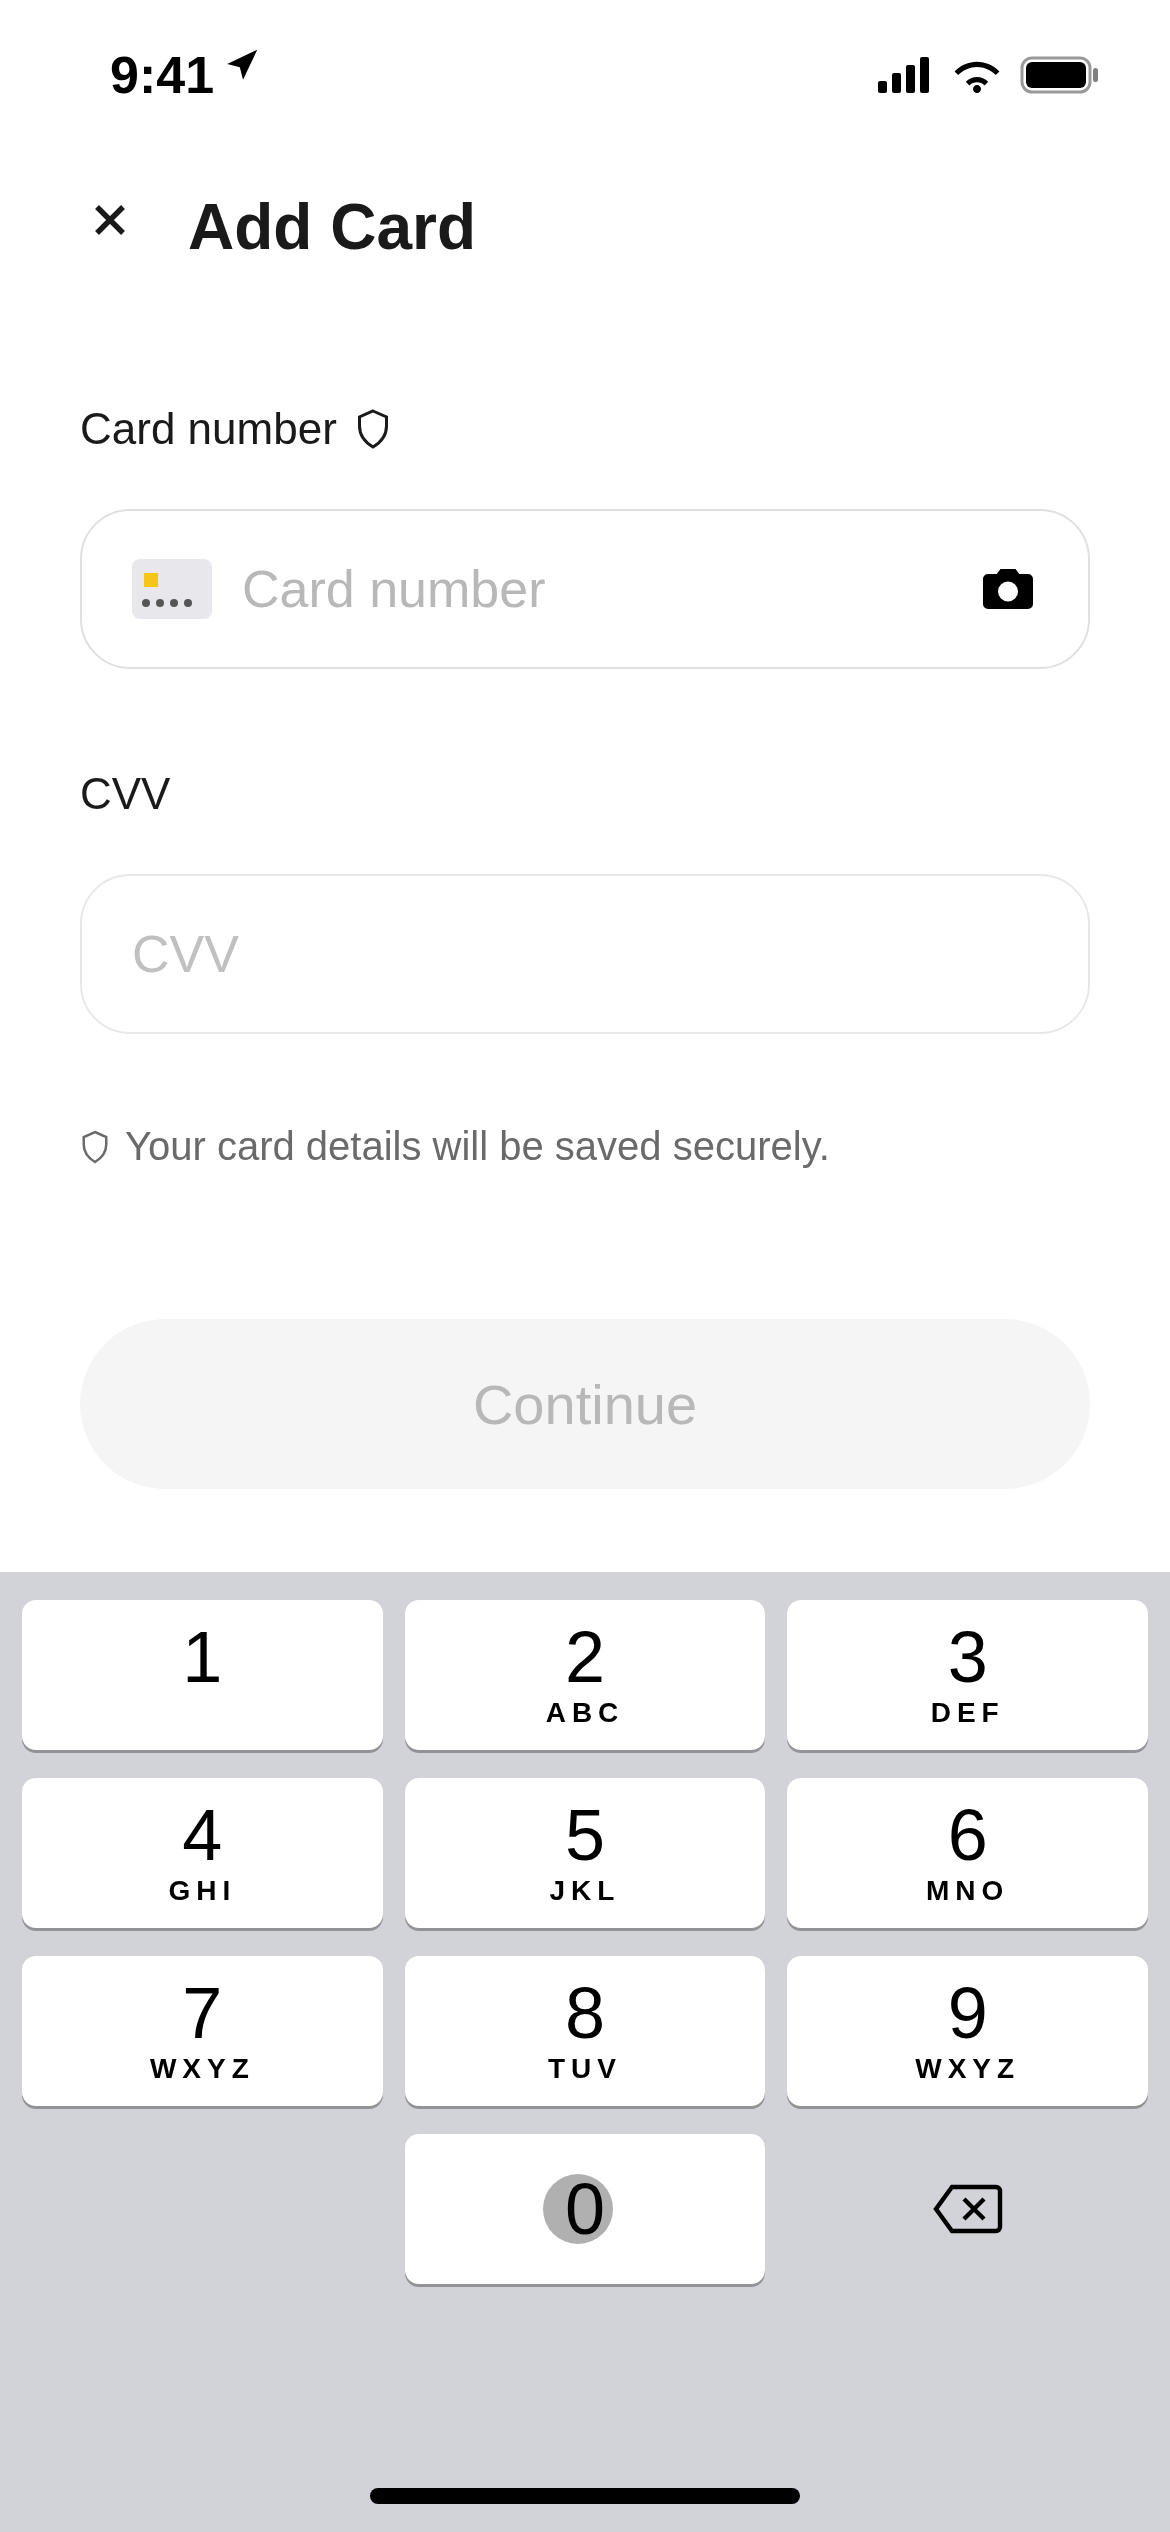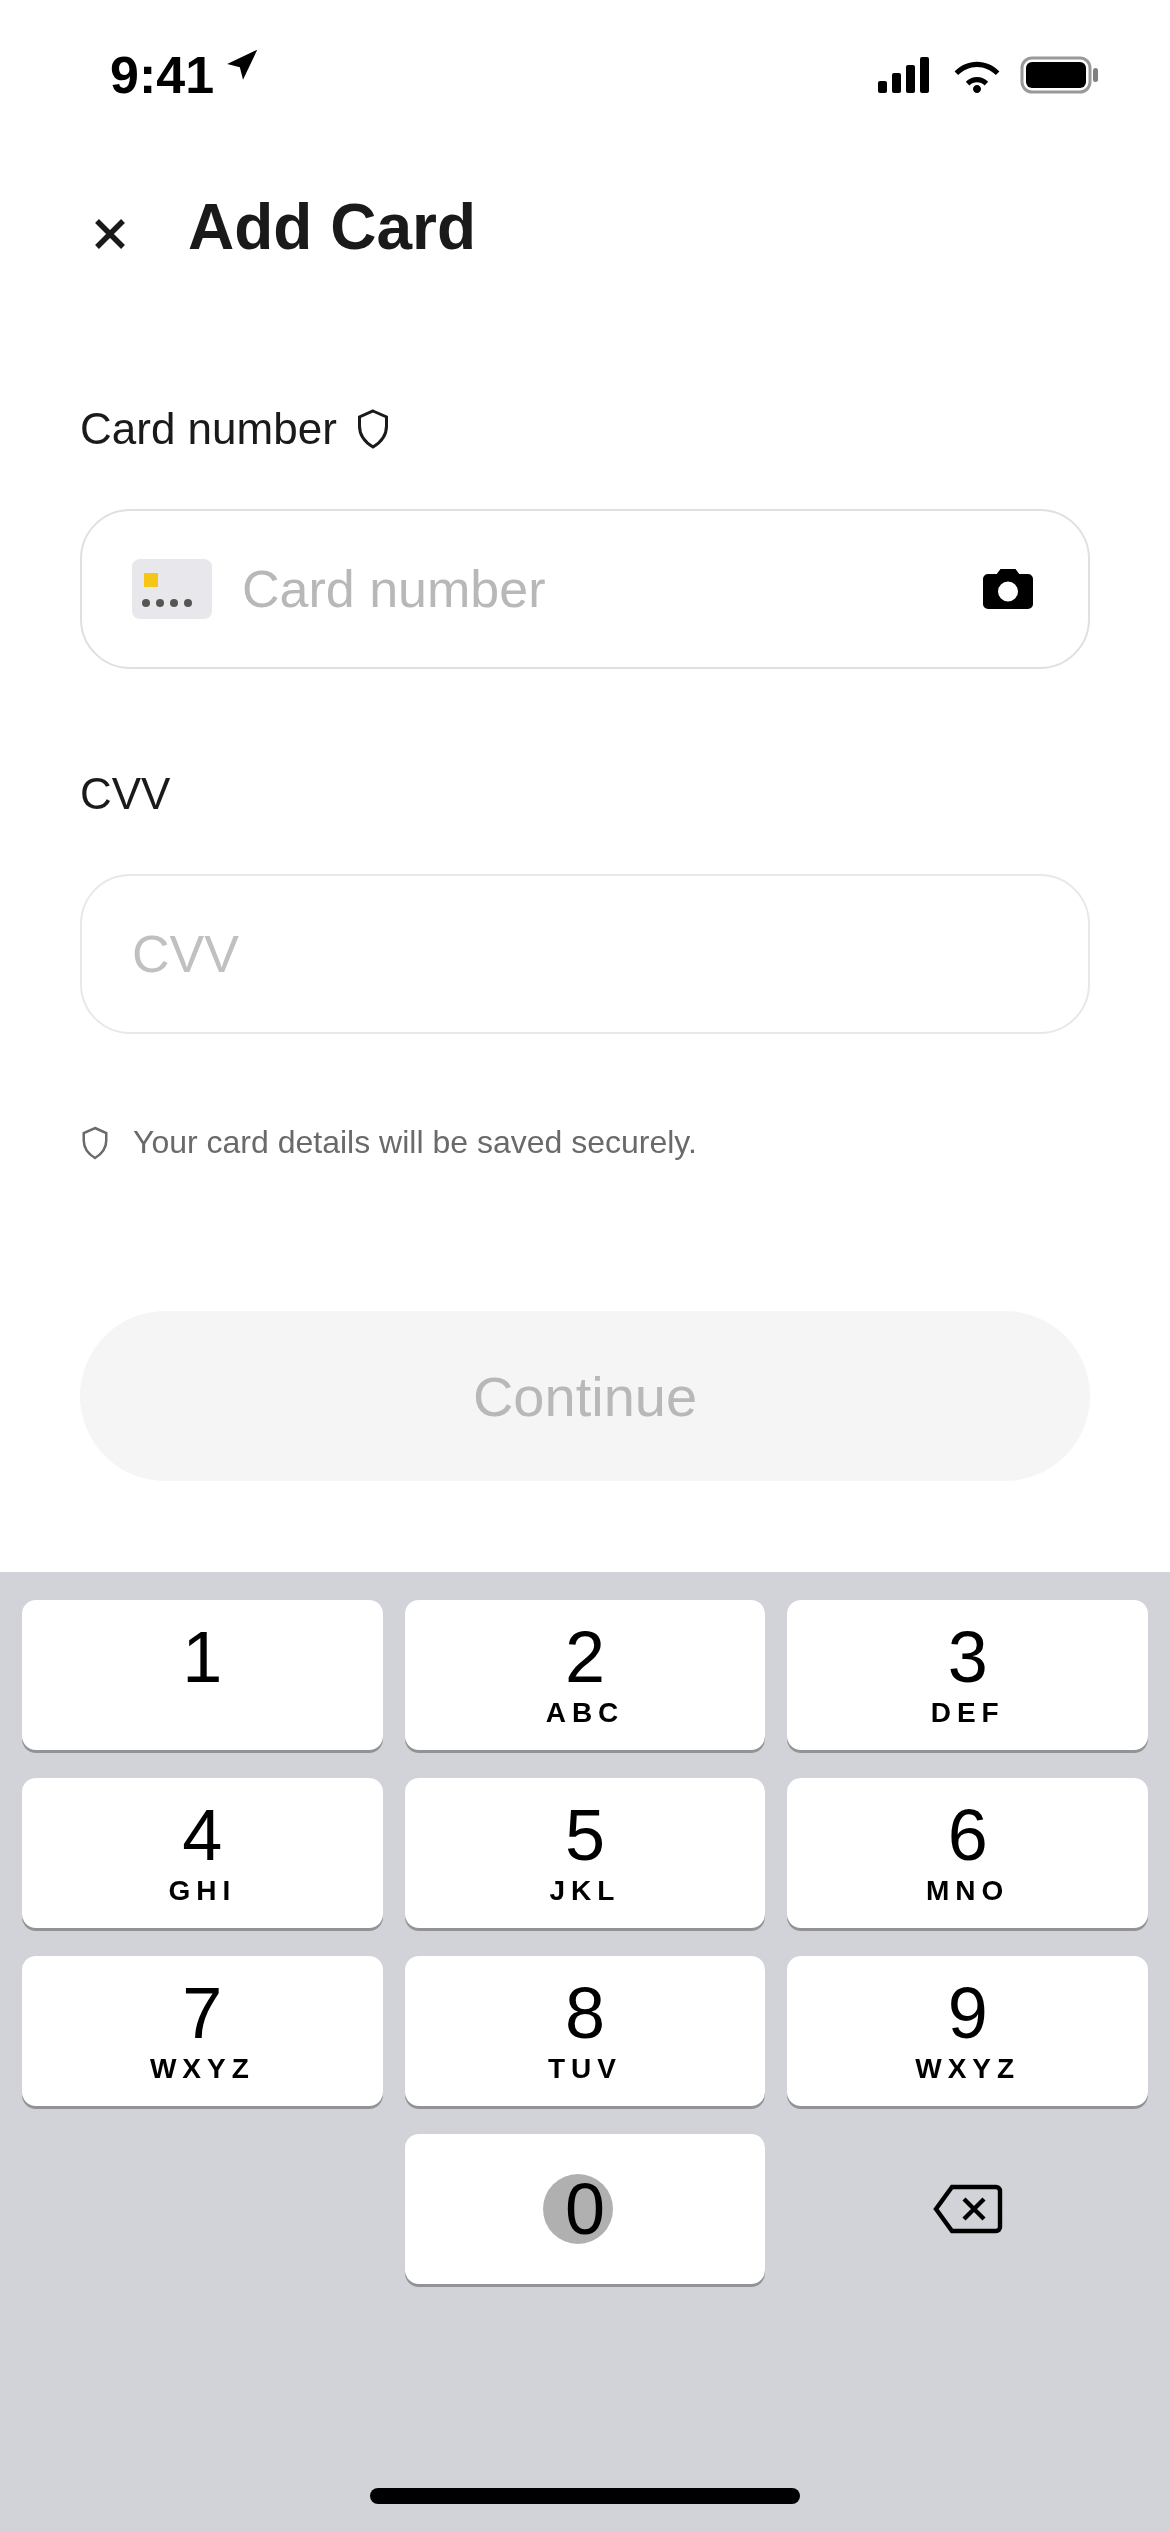--- a/index.html
+++ b/index.html
@@ -2,21 +2,21 @@
 <html><head>
   <meta charset="utf-8">
   <style>
     * { margin: 0; padding: 0; box-sizing: border-box; }
     html, body { width: 1170px; height: 2532px; overflow: hidden; font-family: -apple-system, BlinkMacSystemFont, 'Segoe UI', Helvetica, Arial, sans-serif; background: #fff; }
     
     .status-bar { display: flex; justify-content: space-between; align-items: center; padding: 40px 70px 20px 110px; height: 130px; }
     .status-time { font-size: 52px; font-weight: 600; display: flex; gap: 10px; }
     .status-icons { display: flex; align-items: center; gap: 18px; }
     
-    .header { display: flex; align-items: flex-end; padding: 60px 80px 40px 80px; gap: 48px; }
+    .header { display: flex; align-items: flex-start; padding: 60px 80px 40px 80px; gap: 48px; }
     .close-btn { width: 60px; height: 60px; display: flex; align-items: center; justify-content: center; cursor: pointer; }
     .page-title { font-size: 64px; font-weight: 700; color: #1a1a1a; }
     
     .content { padding: 0 80px; margin-top: 28px; }
     
     .field-group { margin-top: 100px; }
     .field-label { font-size: 44px; font-weight: 400; color: #1a1a1a; display: flex; align-items: center; gap: 18px; }
     
     .input-wrap { margin-top: 55px; border: 2px solid #e0e0e0; border-radius: 50px; height: 160px; display: flex; align-items: center; padding: 0 50px; gap: 30px; }
     .card-icon-box { width: 80px; height: 60px; background: #e8e8ec; border-radius: 8px; position: relative; }
@@ -25,21 +25,21 @@
     .card-icon-dots span { width: 8px; height: 8px; background: #555; border-radius: 50%; }
     .input-placeholder { font-size: 52px; color: #b8b8b8; flex: 1; }
     .camera-btn { width: 60px; height: 50px; }
     
     .row { display: flex; gap: 50px; margin-top: 100px; }
     .col { flex: 1; }
     .col .field-label { font-size: 44px; }
     .small-input { margin-top: 55px; border: 2px solid #e8e8e8; border-radius: 50px; height: 160px; display: flex; align-items: center; padding: 0 50px; }
     .small-input .input-placeholder { font-size: 52px; color: #c0c0c0; }
     
-    .secure-note { margin-top: 90px; display: flex; align-items: center; gap: 23px; color: #6a6a6a; font-size: 32px; }
+    .secure-note { margin-top: 90px; display: flex; align-items: center; gap: 15px; color: #6a6a6a; font-size: 40px; }
     
     .disclaimer { margin-top: 85px; font-size: 41px; line-height: 1.45; color: #5a5a5a; }
     .disclaimer a { color: #1e88e5; text-decoration: none; }
     
     .continue-btn { margin-top: 150px; width: 100%; height: 170px; background: #f5f5f5; border: none; border-radius: 85px; font-size: 56px; color: #b8b8b8; font-weight: 400; }
     
     .keypad { position: absolute; bottom: 0; left: 0; right: 0; background: #d2d3d8; padding: 28px 22px 220px 22px; }
     .keypad-row { display: flex; gap: 22px; margin-bottom: 28px; }
     .key { flex: 1; background: #fff; border-radius: 14px; height: 150px; display: flex; flex-direction: column; align-items: center; justify-content: center; box-shadow: 0 3px 0 rgba(0,0,0,0.3); cursor: pointer; }
     .key-digit { font-size: 72px; font-weight: 400; line-height: 1; }

